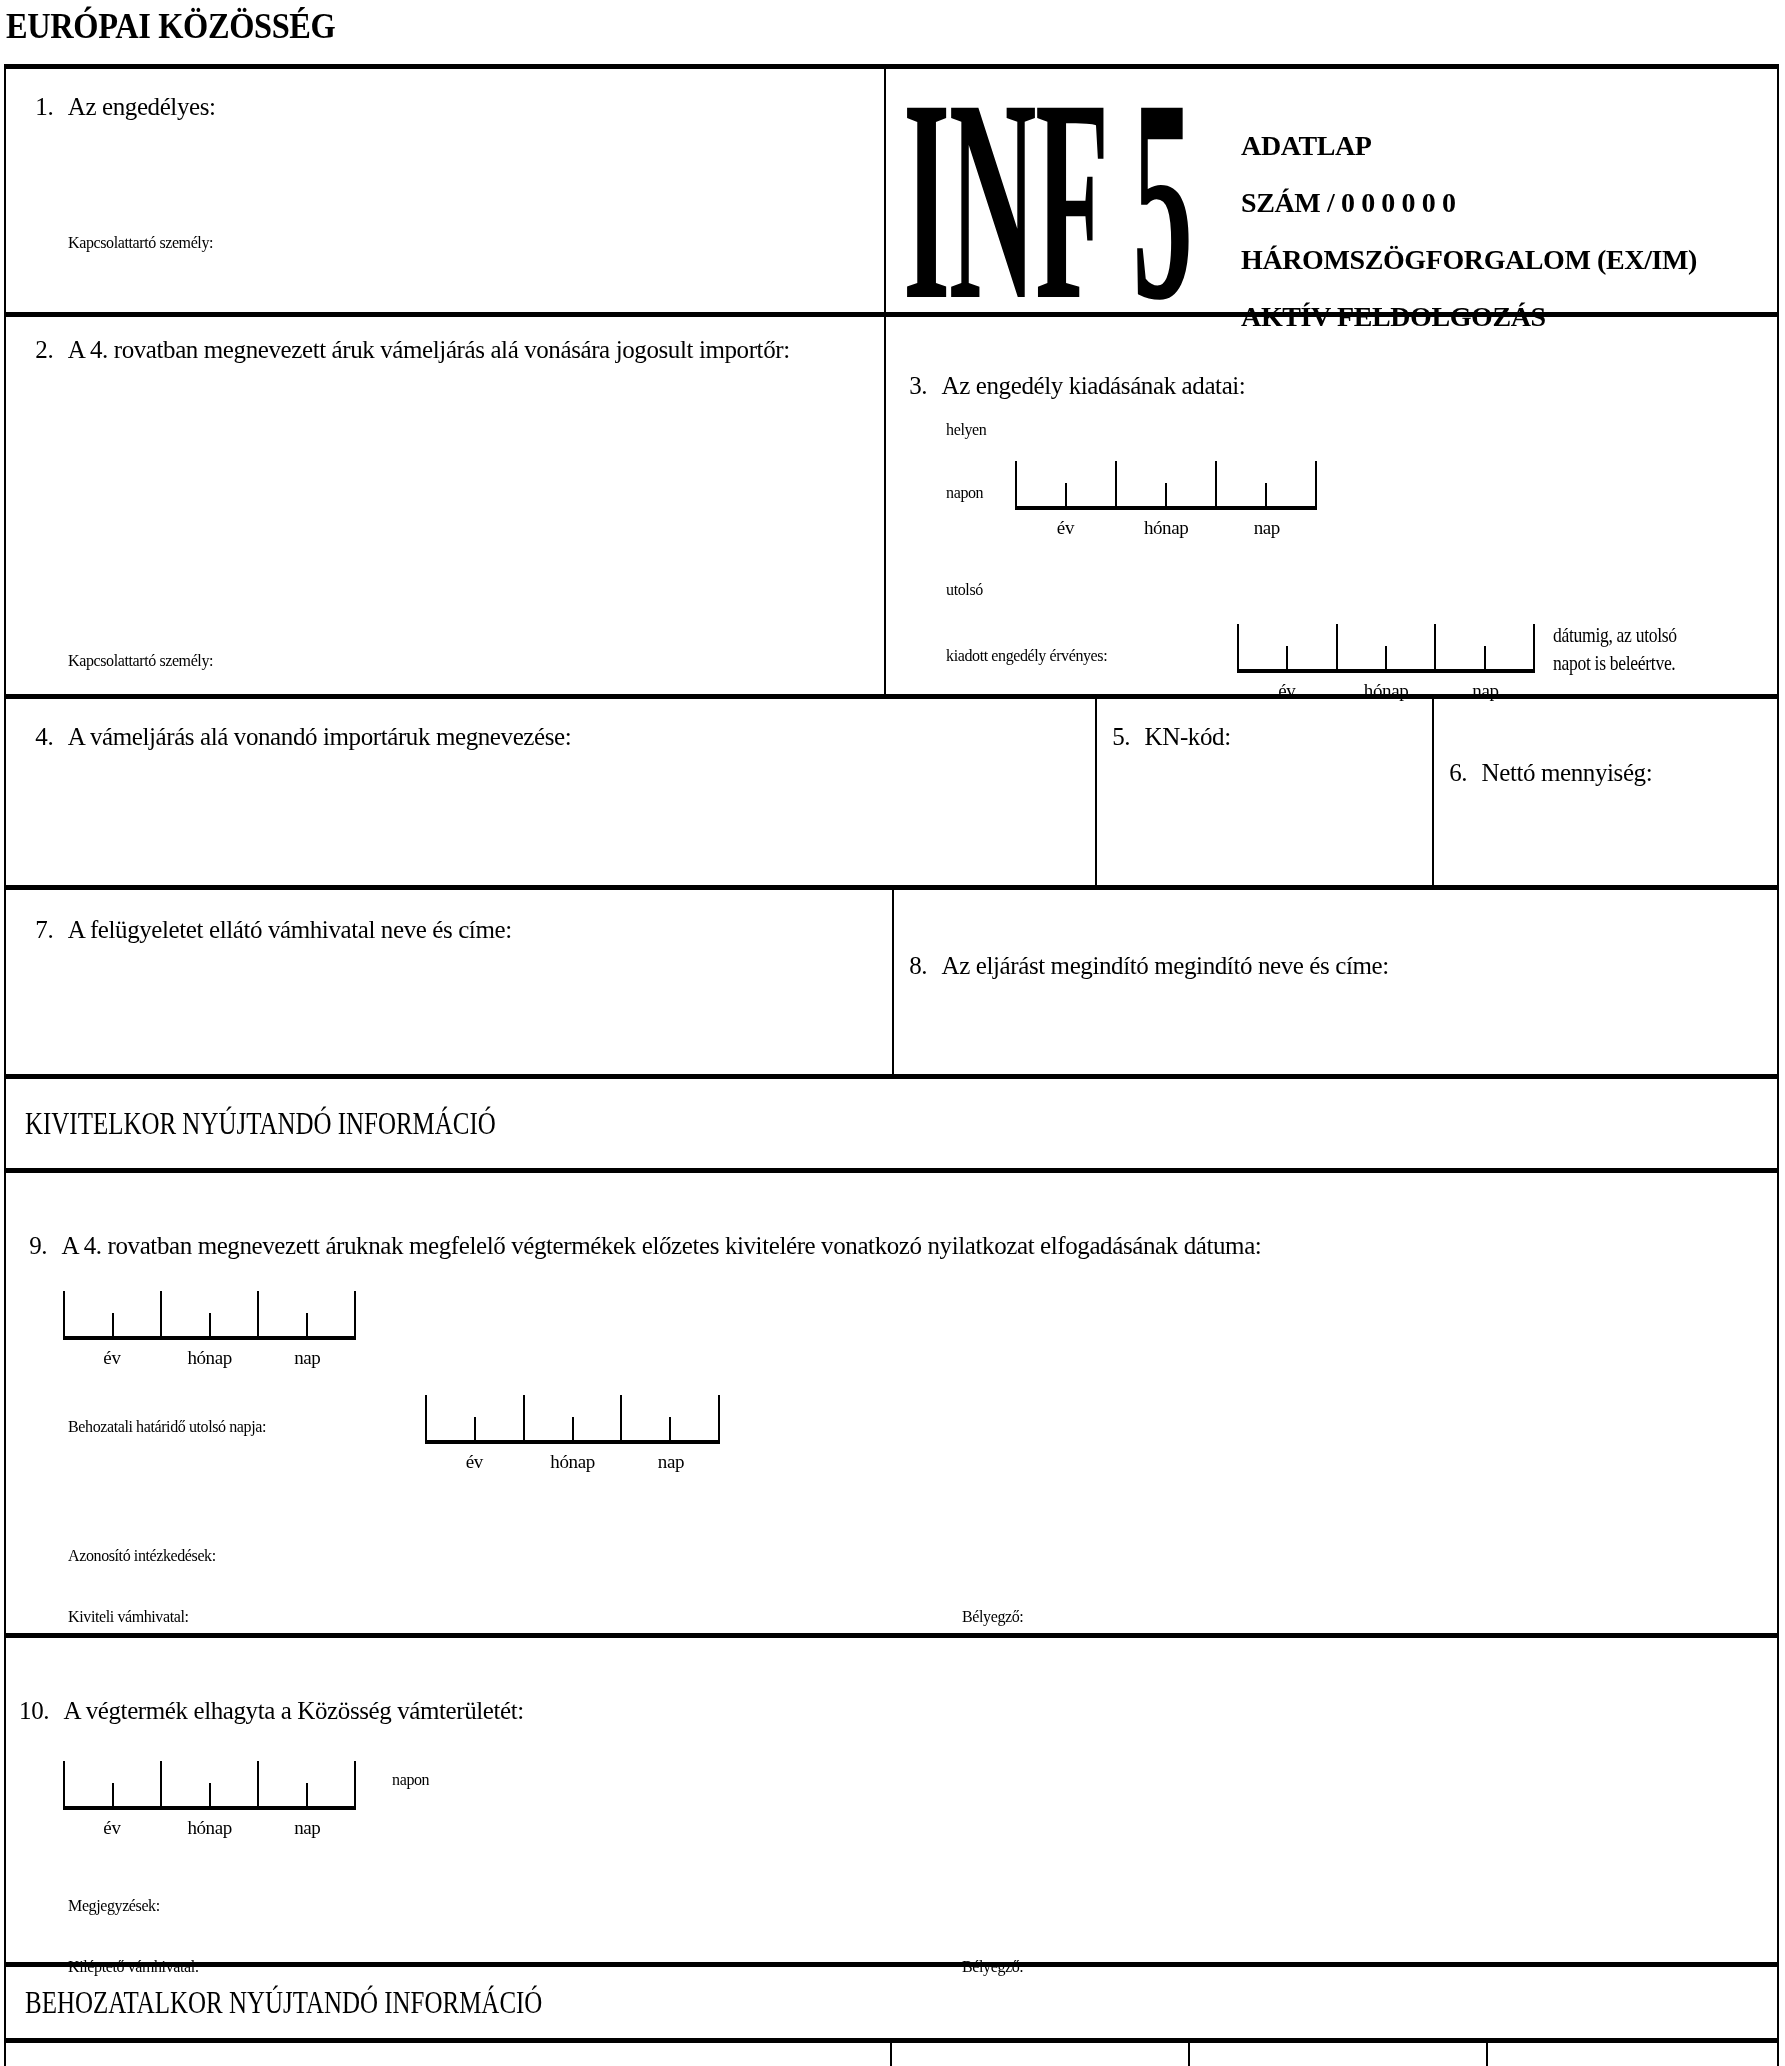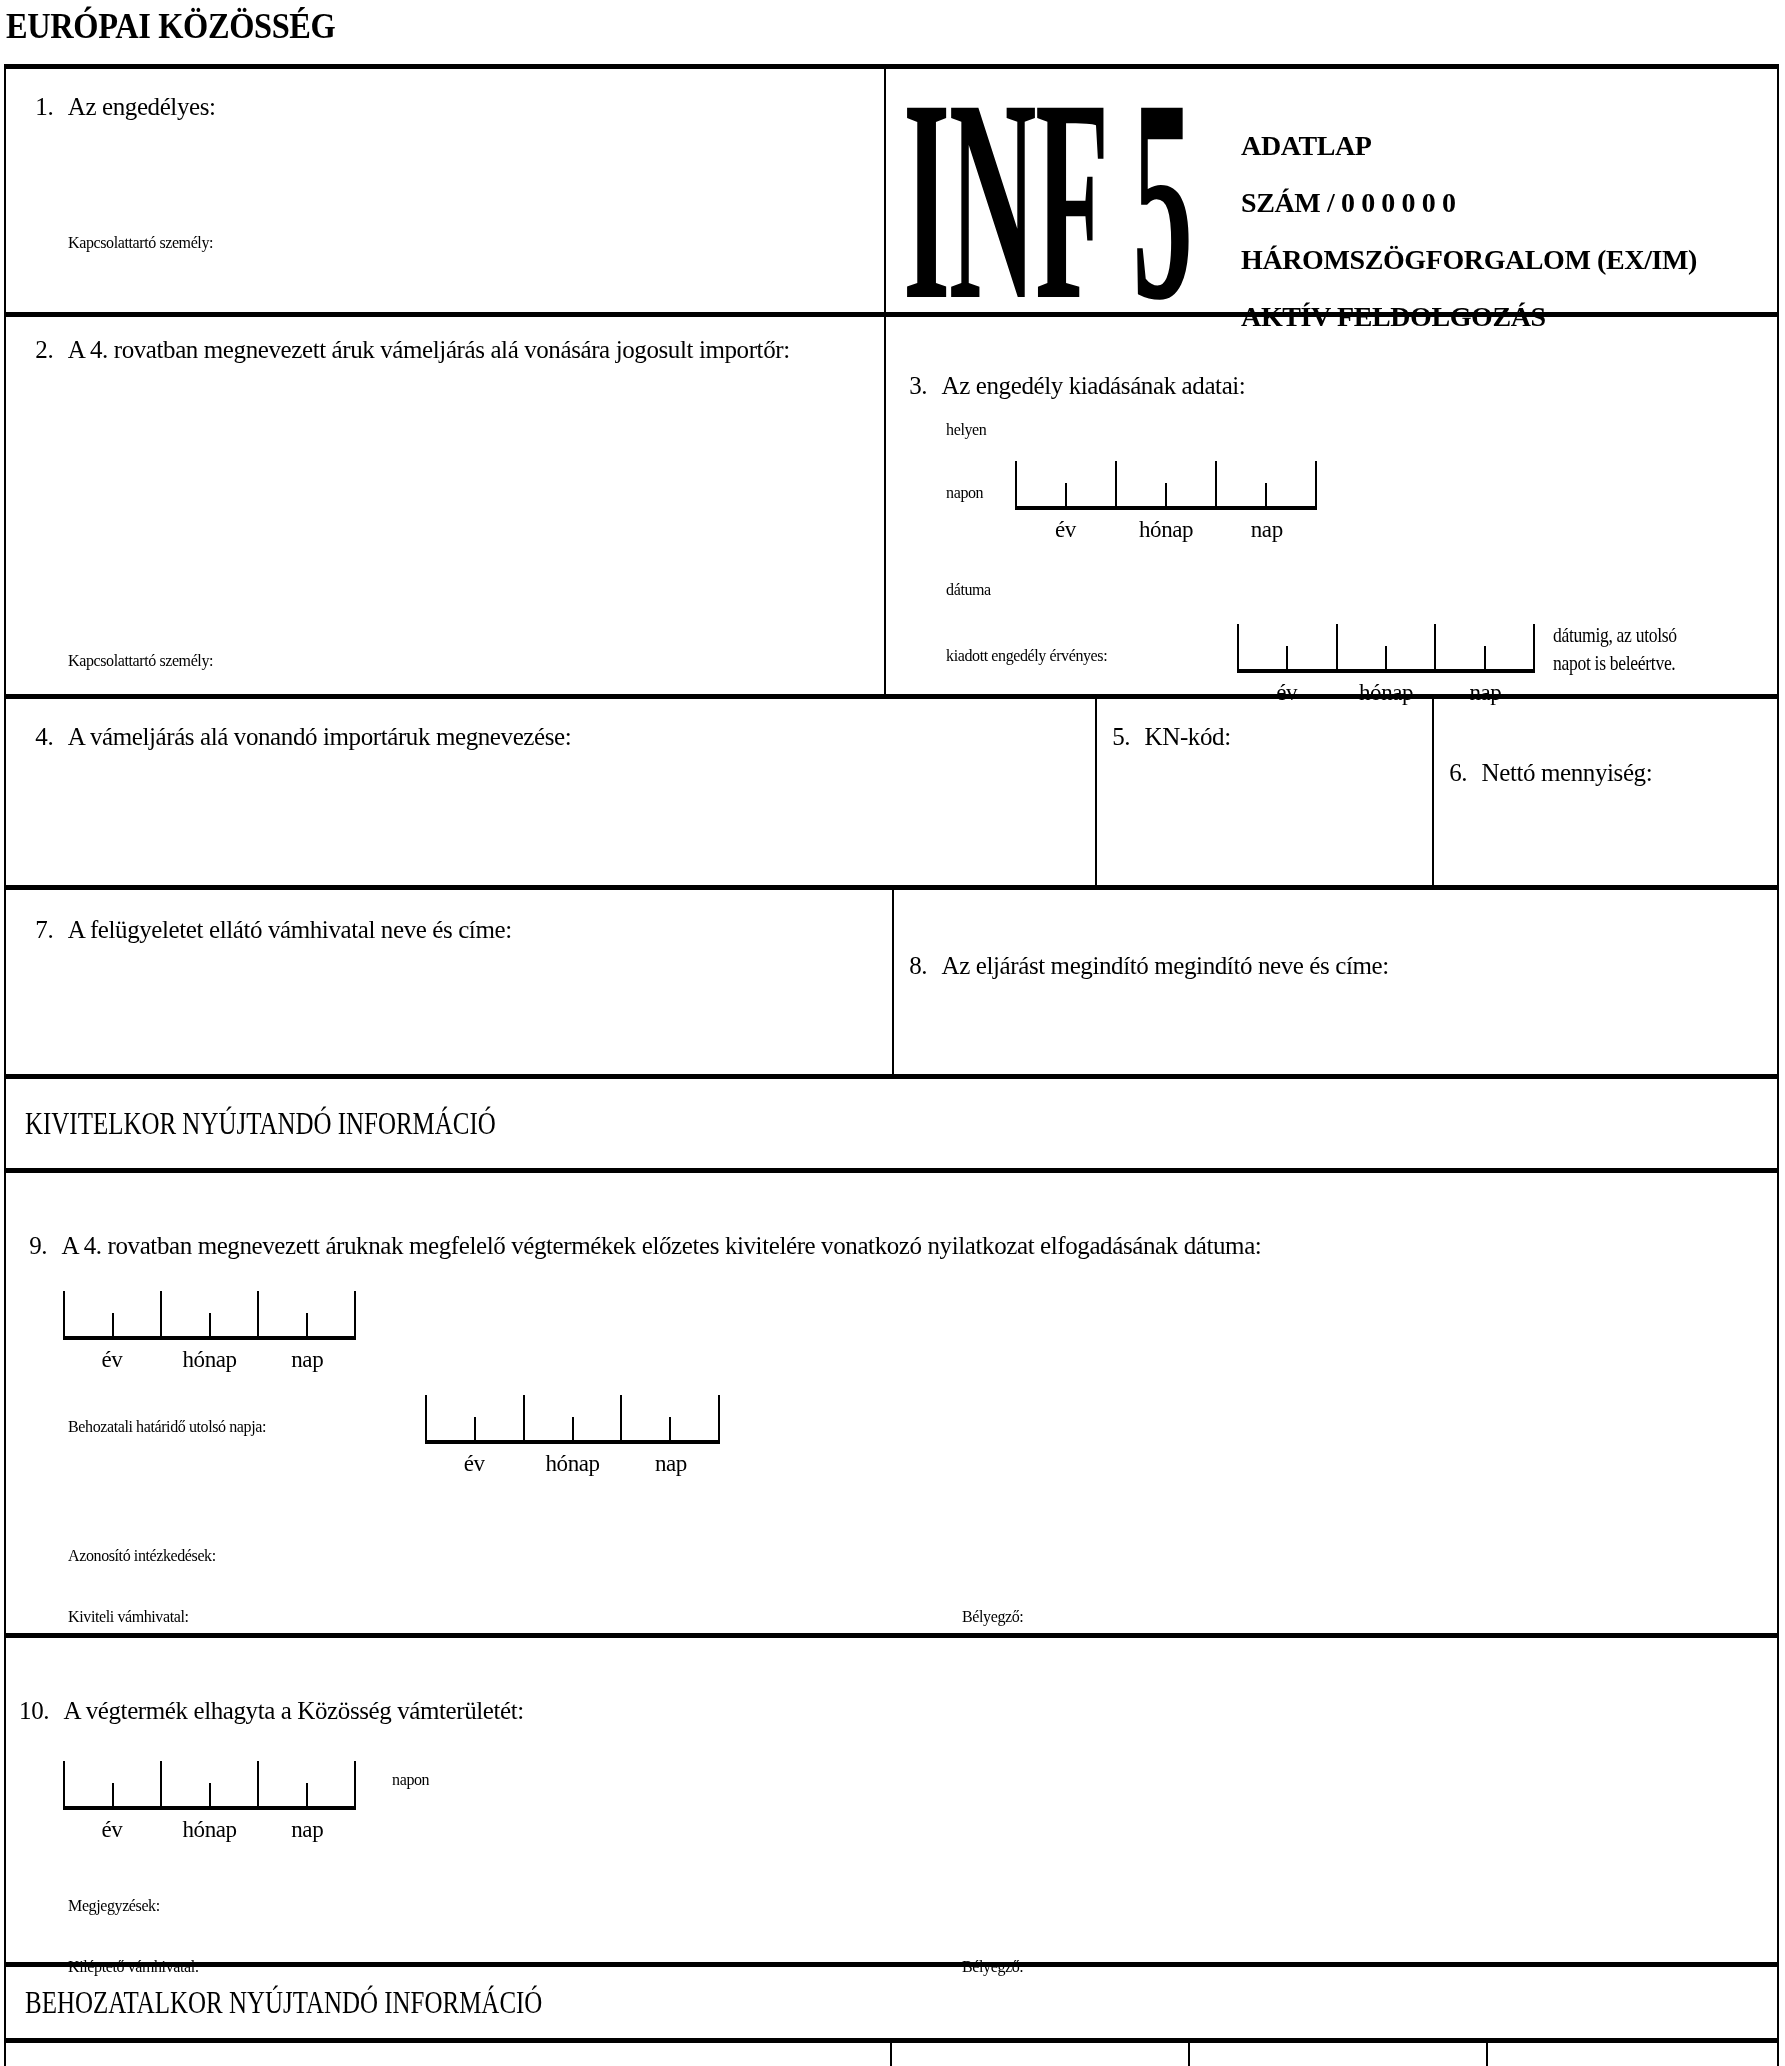--- a/index.html
+++ b/index.html
@@ -24,21 +24,21 @@
   .logo{position:absolute;left:16.5px;top:-50px;font-size:289px;font-weight:bold;line-height:1;
         transform:scaleX(.42);transform-origin:0 0;white-space:nowrap;letter-spacing:-3.3px;}
   .hdrblock{position:absolute;font-size:28px;font-weight:bold;line-height:57px;letter-spacing:-0.4px;white-space:nowrap;}
   .comb{position:absolute;height:45px;border-bottom:4.1px solid #000;box-sizing:content-box;
     background-image:linear-gradient(#000,#000),linear-gradient(#000,#000),linear-gradient(#000,#000),linear-gradient(#000,#000),
                      linear-gradient(#000,#000),linear-gradient(#000,#000),linear-gradient(#000,#000);
     background-repeat:no-repeat;
     background-size:2.1px 100%,2.1px 100%,2.1px 100%,2.1px 100%,2.1px 52%,2.1px 52%,2.1px 52%;
     background-position:left 0 top 0,left 33.33% top 0,left 66.67% top 0,right 0 top 0,
                         left 16.67% bottom 0,left 50% bottom 0,left 83.33% bottom 0;}
-  .comb-labels{position:absolute;display:flex;font-size:23px;letter-spacing:-0.4px;}
+  .comb-labels{position:absolute;display:flex;font-size:19px;letter-spacing:-0.4px;}
   .comb-labels span{flex:1;text-align:center;}
   .note{position:absolute;font-size:22px;line-height:28px;letter-spacing:-0.4px;
         transform:scaleX(.8);transform-origin:0 0;white-space:nowrap;}
 </style>
 </head>
 <body>
 
 <div class="page">
 
   <div class="doc-title">EURÓPAI KÖZÖSSÉG</div>
@@ -78,21 +78,21 @@
           <span class="lab">Az engedély kiadásának adatai:</span>
         </div>
         <div class="t" style="left:60px;top:68px">helyen</div>
         <div class="t" style="left:60px;top:131px">napon</div>
         <div class="comb" style="left:129px;top:108px;width:302px"></div>
         <div class="comb-labels" style="left:129px;top:164px;width:302px">
           <span>év</span>
           <span>hónap</span>
           <span>nap</span>
         </div>
-        <div class="t" style="left:60px;top:228px">dátuma</div>
+        <div class="t" style="left:60px;top:228px">utolsó</div>
         <div class="t" style="left:60px;top:294px">kiadott engedély érvényes:</div>
         <div class="comb" style="left:351px;top:271px;width:298px"></div>
         <div class="comb-labels" style="left:351px;top:327px;width:298px">
           <span>év</span>
           <span>hónap</span>
           <span>nap</span>
         </div>
         <div class="note" style="left:667px;top:268px">
           <div>dátumig, az utolsó</div>
           <div>napot is beleértve.</div>

